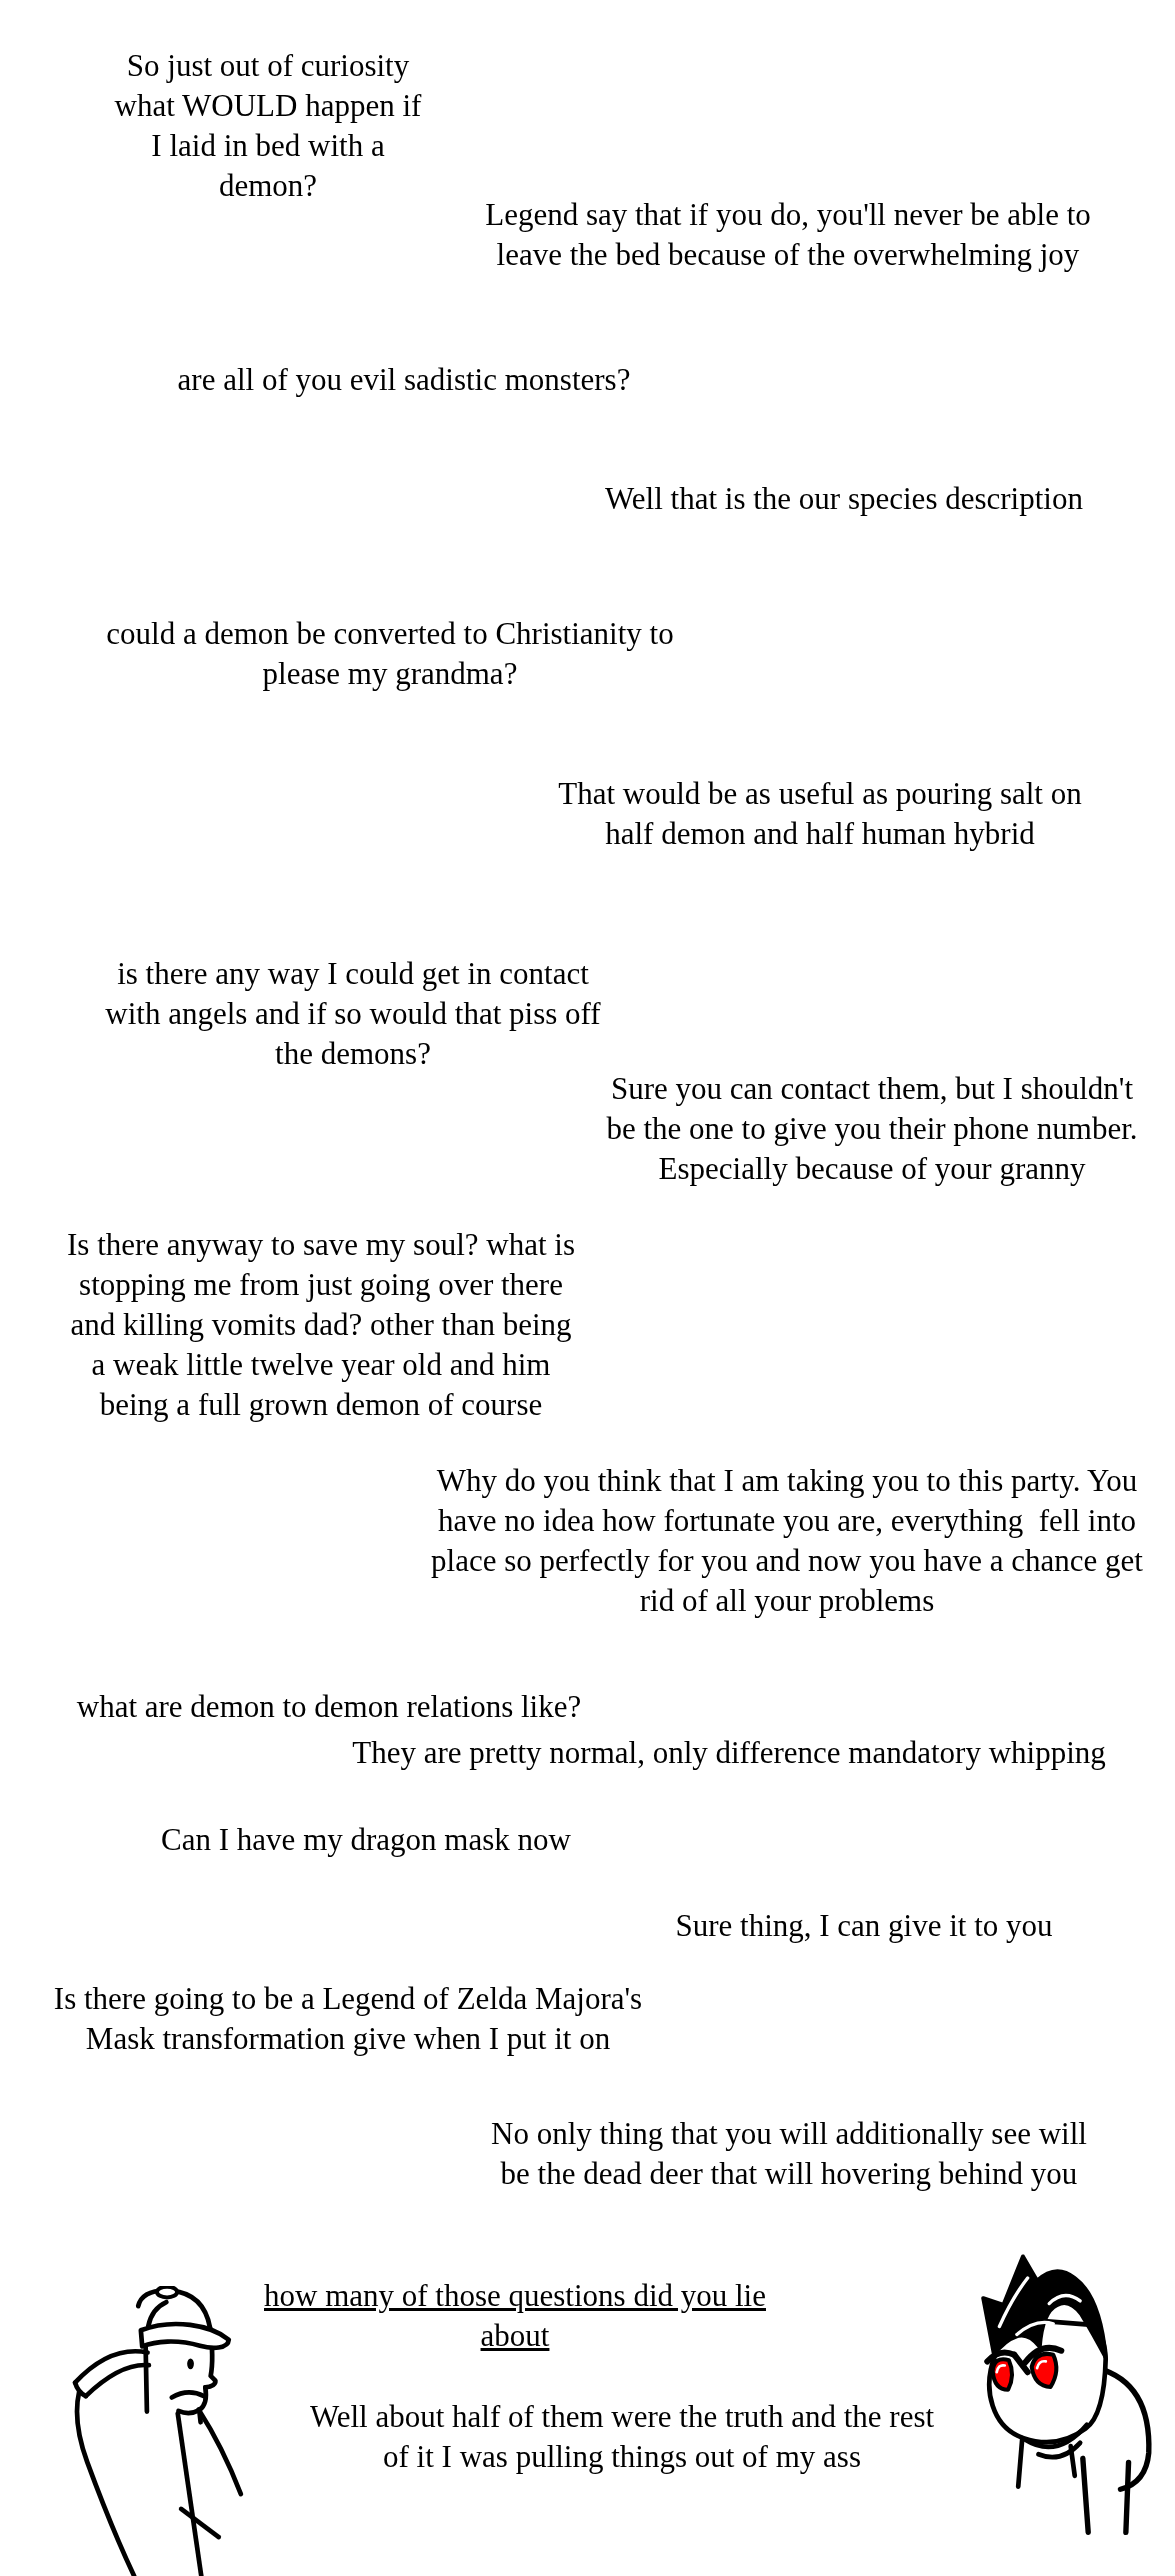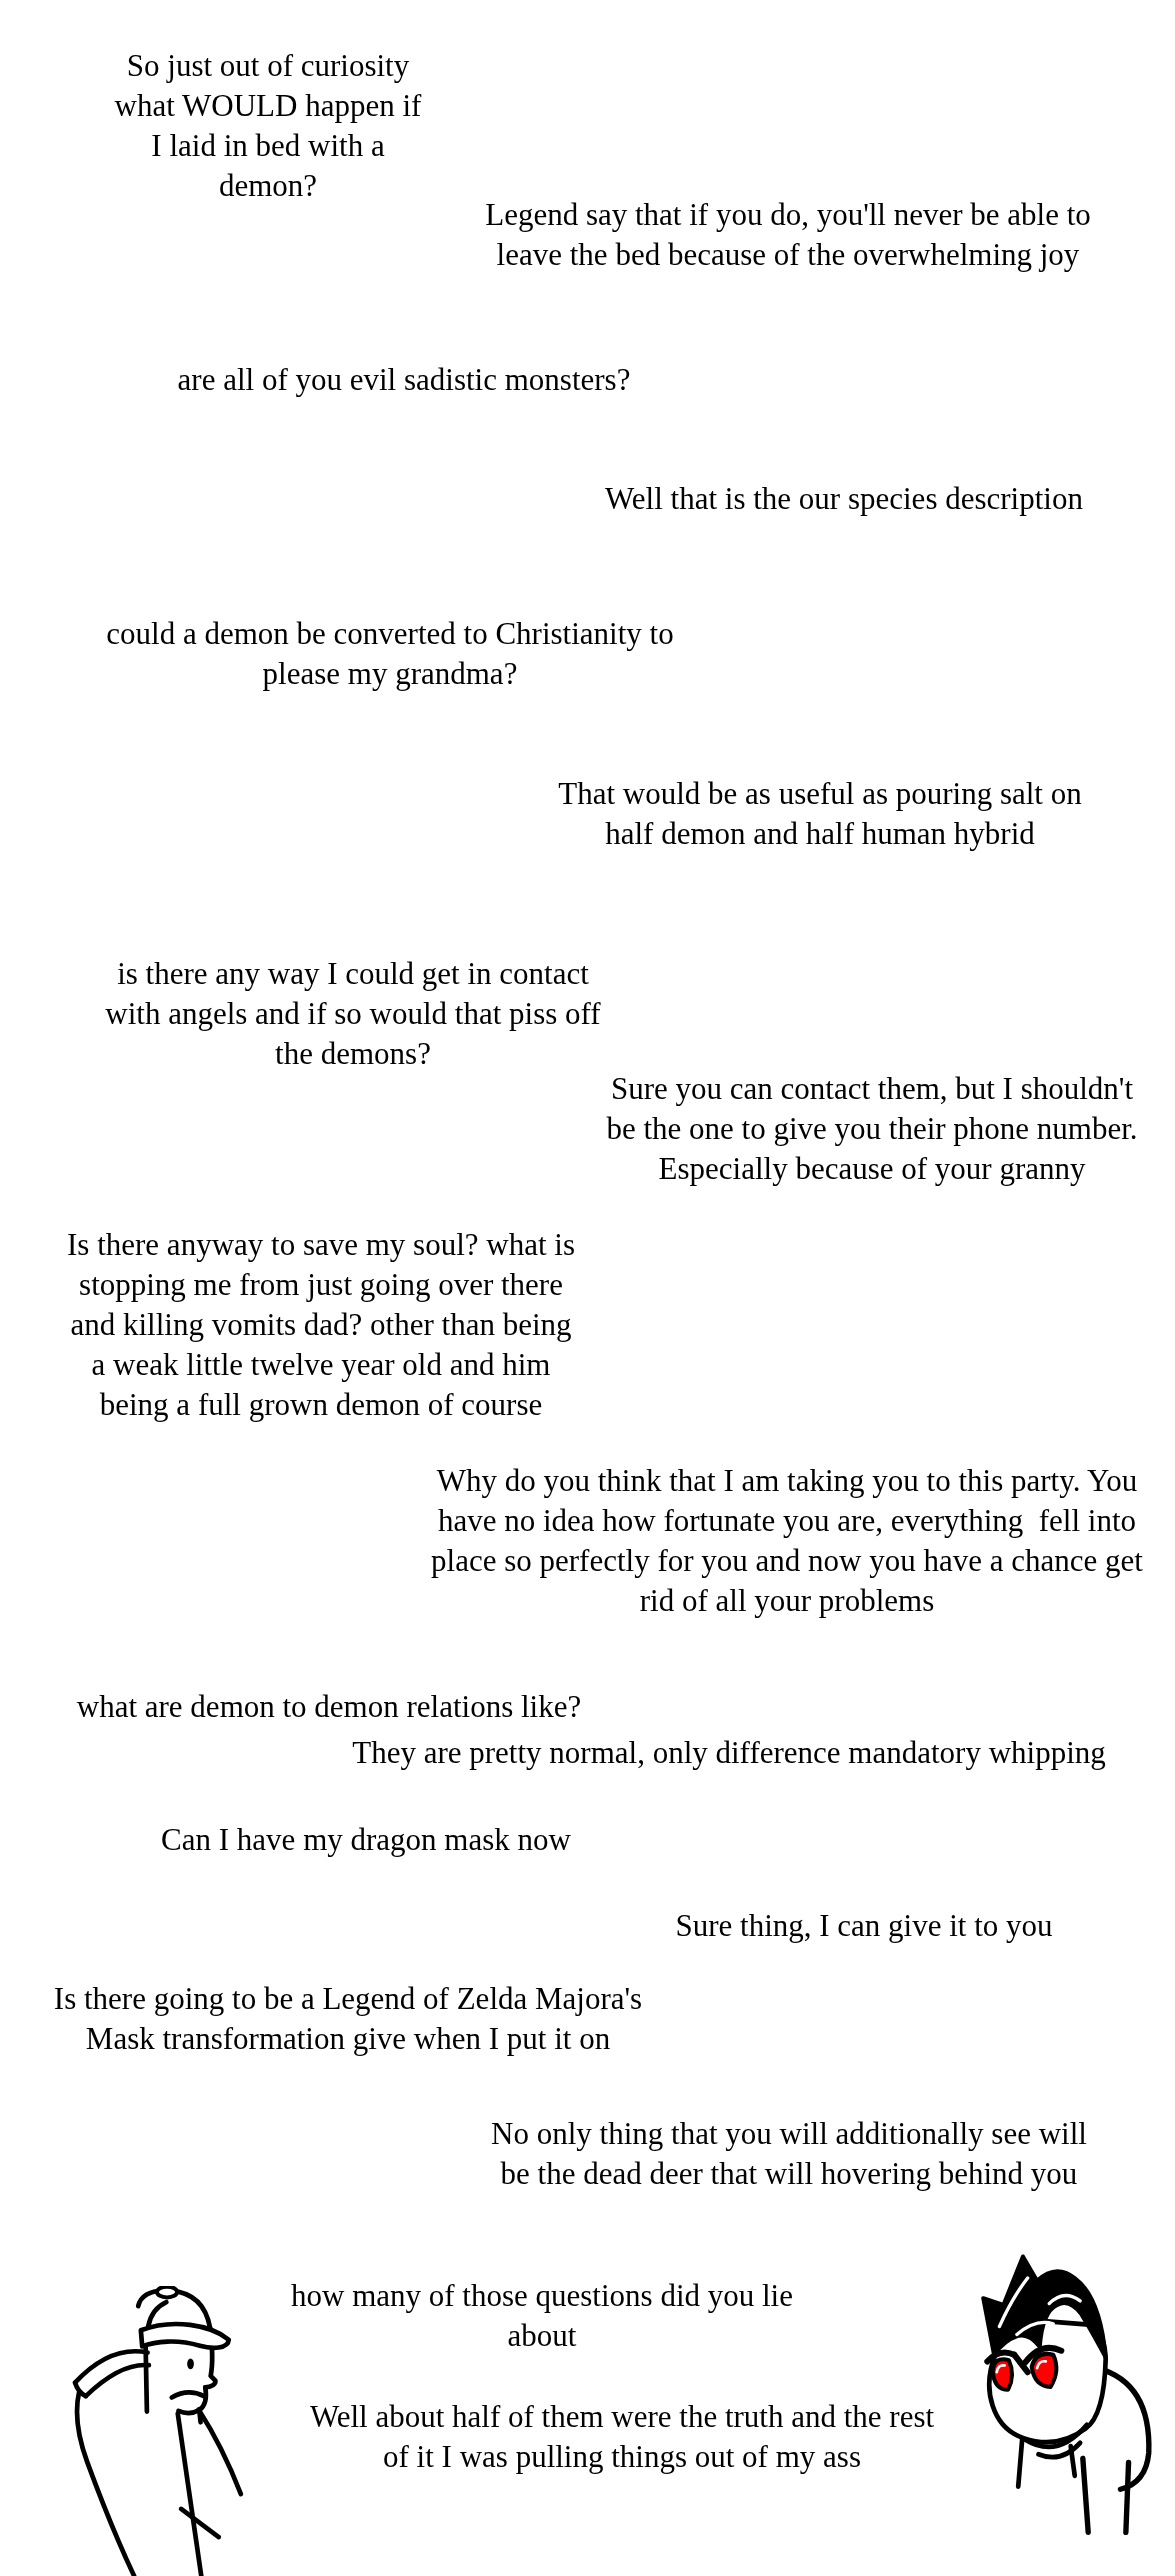--- a/index.html
+++ b/index.html
@@ -90,21 +90,21 @@
         <div class="line">Sure thing, I can give it to you</div>
       </div>
       <div class="msg" style="top: 1979px; left: 348px;">
         <div class="line">Is there going to be a Legend of Zelda Majora's</div>
         <div class="line">Mask transformation give when I put it on</div>
       </div>
       <div class="msg" style="top: 2114px; left: 789px;">
         <div class="line">No only thing that you will additionally see will</div>
         <div class="line">be the dead deer that will hovering behind you</div>
       </div>
-      <div class="msg" style="top: 2276px; left: 542px;">
+      <div class="msg" style="top: 2276px; left: 515px; text-decoration: underline;">
         <div class="line">how many of those questions did you lie</div>
         <div class="line">about</div>
       </div>
       <div class="msg" style="top: 2397px; left: 622px;">
         <div class="line">Well about half of them were the truth and the rest</div>
         <div class="line">of it I was pulling things out of my ass</div>
       </div>
     </div>
 
   <div class="character" style="left:67px; top:2286px;">

